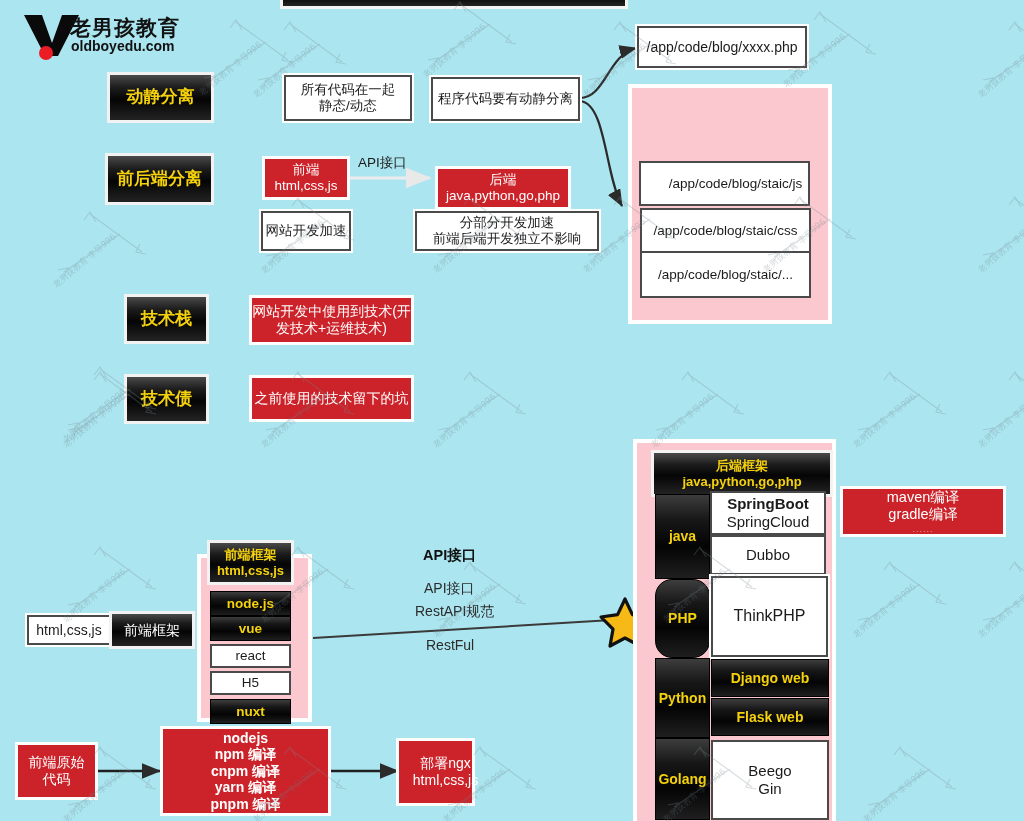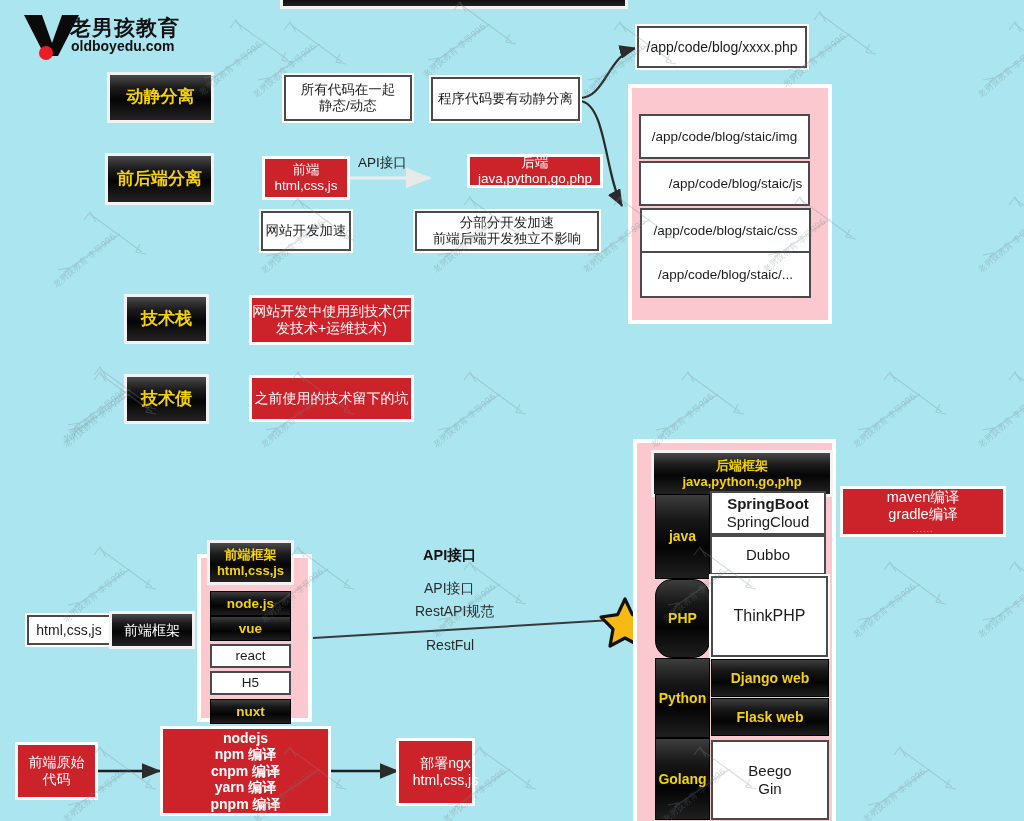--- a/index.html
+++ b/index.html
@@ -83,31 +83,30 @@
   <div class="node black" style="left:127px;top:377px;width:79px;height:44px;font-size:17px;font-weight:bold;">技术债</div>
 
   <div class="node white" style="left:272px;top:75px;width:128px;height:46px;font-size:13.5px;white-space:pre-line;margin-left:12px;">所有代码在一起
 静态/动态</div>
 
   <div class="node white" style="left:431px;top:77px;width:149px;height:44px;font-size:13.5px;">程序代码要有动静分离</div>
 
   <div class="node white" style="left:637px;top:26px;width:170px;height:42px;font-size:14px;">/app/code/blog/xxxx.php</div>
 
   <div class="pinkpanel" style="left:632px;top:88px;width:196px;height:232px;"></div>
-  <div class="node white2" style="left:639px;top:114px;width:171px;height:45px;font-size:13.5px;">/app/code/blog/staic/img</div>
   <div class="node white2" style="left:639px;top:161px;width:171px;height:45px;font-size:13.5px;padding-left:22px;">/app/code/blog/staic/js</div>
   <div class="node white2" style="left:640px;top:208px;width:171px;height:45px;font-size:13.5px;">/app/code/blog/staic/css</div>
   <div class="node white2" style="left:640px;top:253px;width:171px;height:45px;font-size:13.5px;border-top:none;">/app/code/blog/staic/...</div>
 
   <div class="node red" style="left:265px;top:159px;width:82px;height:38px;font-size:13.5px;white-space:pre-line;">前端
 html,css,js</div>
 
   <div style="position:absolute;left:358px;top:154px;font-size:13.5px;color:#1b1b1b;">API接口</div>
 
-  <div class="node red" style="left:438px;top:157px;width:130px;height:28px;font-size:13.5px;white-space:pre-line;margin-left:32px;">后端
+  <div class="node red" style="left:438px;top:169px;width:130px;height:38px;font-size:13.5px;white-space:pre-line;">后端
 java,python,go,php</div>
 
   <div class="node white" style="left:261px;top:211px;width:90px;height:40px;font-size:13.5px;">网站开发加速</div>
 
   <div class="node white" style="left:415px;top:211px;width:184px;height:40px;font-size:13.5px;white-space:pre-line;">分部分开发加速
 前端后端开发独立不影响</div>
 
   <div class="node red" style="left:252px;top:298px;width:159px;height:44px;font-size:14px;white-space:pre-line;">网站开发中使用到技术(开
 发技术+运维技术)</div>
 

